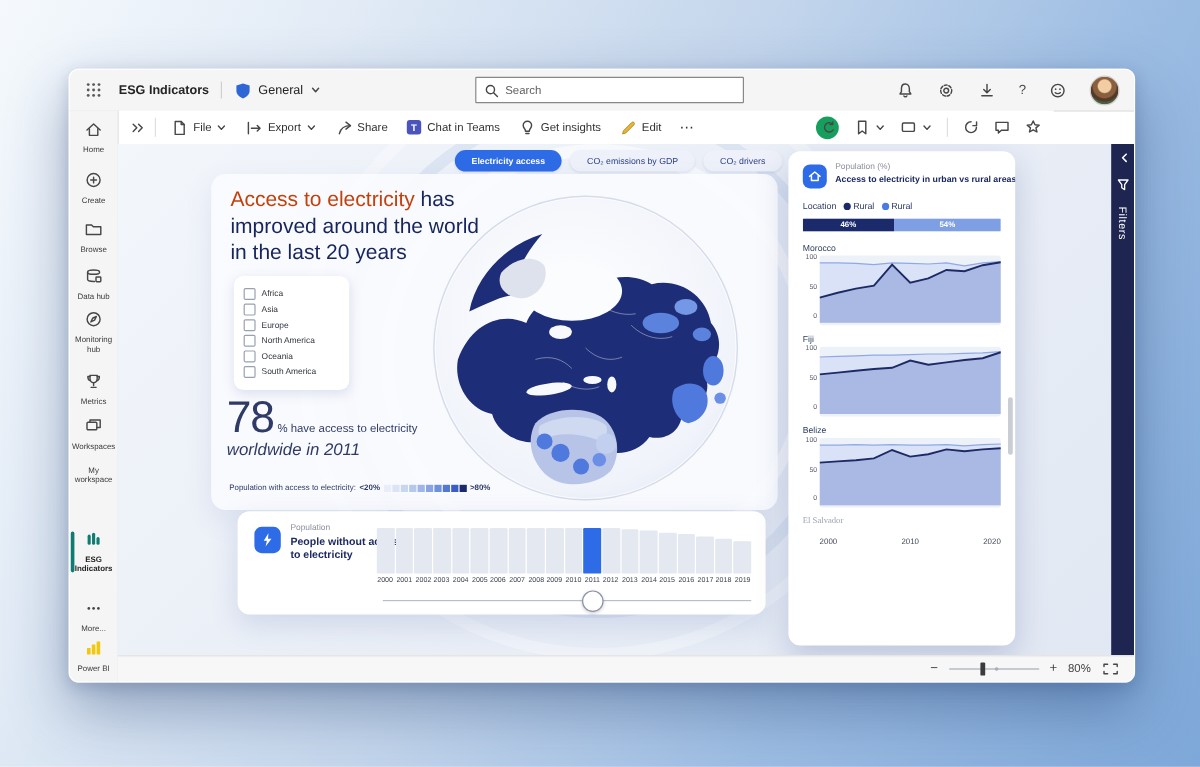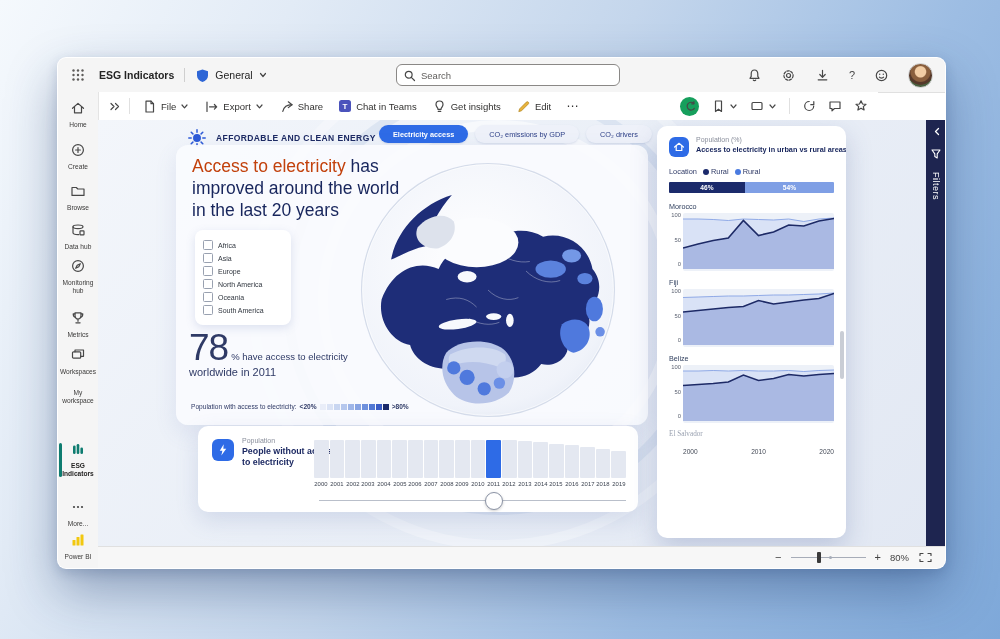--- a/index.html
+++ b/index.html
@@ -11,21 +11,21 @@
     border-radius:9px;box-shadow:0 22px 50px rgba(25,55,105,.38),0 4px 12px rgba(25,55,105,.18);
     overflow:hidden;border:1px solid rgba(255,255,255,.6);}
   
   .topbar{position:absolute;left:0;top:0;width:100%;height:34px;background:#f5f5f5;
     border-bottom:1px solid #e0e0e0;display:flex;align-items:center;}
   .waffle{margin-left:13px;margin-right:14px;cursor:pointer;display:flex;}
   .tb-title{font-size:10.5px;font-weight:bold;color:#242424;}
   .tb-div{width:1px;height:14px;background:#cfcfcf;margin:0 10px;}
   .tb-team{display:flex;align-items:center;gap:5px;font-size:10.5px;color:#242424;}
   .searchbox{position:absolute;left:338px;top:6px;width:210px;height:20px;background:#fff;
-    border:1px solid #8a8886;border-radius:6px;display:flex;align-items:center;padding:0 6px;gap:5px;}
+    border:1px solid #8a8886;border-radius:1px;display:flex;align-items:center;padding:0 6px;gap:5px;}
   .searchbox span{font-size:9.5px;color:#605e5c;}
   .tb-icons{position:absolute;right:12px;top:0;height:34px;display:flex;align-items:center;gap:19px;}
   .qmark{font-size:11px;color:#474747;}
   .avatar{width:23px;height:23px;border-radius:50%;border:1px solid #d0d0d0;
     background:radial-gradient(circle at 50% 34%,#f2cda4 0 27%,#8a5f3d 33% 50%,#55392a 56% 66%,#49603f 70%);}
   
   .toolbar{position:absolute;left:40px;top:34px;width:780px;height:28px;background:#fff;
     border-bottom:1px solid #e4e4e4;display:flex;align-items:center;font-size:9.5px;color:#323130;}
   .tbi{display:flex;align-items:center;gap:4px;margin-right:15px;cursor:pointer;white-space:nowrap;}
   .tbi:first-child{margin-left:10px;margin-right:8px;}
@@ -64,21 +64,21 @@
     font-weight:500;color:#17255c;}
   .hero-title .hl{color:#c2410c;}
   .cb-card{position:absolute;left:19px;top:85px;width:80px;background:#fff;border-radius:8px;
     box-shadow:0 3px 10px rgba(90,110,170,.18);padding:7px 8px;}
   .cb-row{display:flex;align-items:center;gap:5px;margin:3px 0;cursor:pointer;}
   .cb-box{width:8px;height:8px;border:1px solid #99a1b0;border-radius:1.5px;background:#fff;flex:none;}
   .cb-lbl{font-size:7px;color:#30363f;white-space:nowrap;}
   .stat{position:absolute;left:13px;top:182px;color:#2f3a66;}
   .stat-num{font-size:37px;font-weight:300;letter-spacing:-1px;}
   .stat-cap1{font-size:9.5px;margin-left:3px;}
-  .stat-cap2{font-size:11px;margin-top:-3px;}
+  .stat-cap2{font-size:14px;margin-top:-3px;font-style:italic;}
   .map-legend{position:absolute;left:15px;top:258px;display:flex;align-items:center;gap:3px;}
   .map-legend .t{font-size:6.6px;color:#2f3a66;}
   .map-legend .b{font-weight:bold;}
   .swatches{display:flex;gap:1px;}
   .sw{width:6px;height:6px;display:inline-block;}
   .globe{position:absolute;left:179px;top:12px;}
   
   .tcard{position:absolute;left:100px;top:306px;width:440px;height:86px;background:#fff;
     border-radius:10px;box-shadow:0 8px 22px rgba(90,110,170,.18);}
   .tc-icon{position:absolute;left:14px;top:13px;width:22px;height:22px;border-radius:6px;
@@ -404,29 +404,20 @@
           </svg>
       <span class="lbl">Power BI</span>
     </div>
   </div>
 
   <div class="canvas">
     <div class="ring r3"></div>
     <div class="ring r2"></div>
     <div class="ring r1"></div>
 
-    <div class="sdg-head">
-      <svg width="22" height="22">
-            <g stroke="#2e5bd7" stroke-width="1.5" stroke-linecap="round">
-              <circle cx="11" cy="11" r="3.2" fill="#2e5bd7"></circle>
-              <path d="M11,2.8 V5.2 M11,16.8 V19.2 M2.8,11 H5.2 M16.8,11 H19.2 M5.2,5.2 L6.9,6.9 M15.1,15.1 L16.8,16.8 M5.2,16.8 L6.9,15.1 M15.1,6.9 L16.8,5.2"></path>
-            </g>
-          </svg>
-      <span class="sdg-title">AFFORDABLE AND CLEAN ENERGY</span>
-    </div>
     <div class="pills">
       <span class="pill active">Electricity access</span>
       <span class="pill">CO₂ emissions by GDP</span>
       <span class="pill">CO₂ drivers</span>
     </div>
 
     <div class="hero">
       <div class="hero-title">
         <span class="hl">Access to electricity</span><span> has</span><br>
         <span>improved around the world</span><br>

